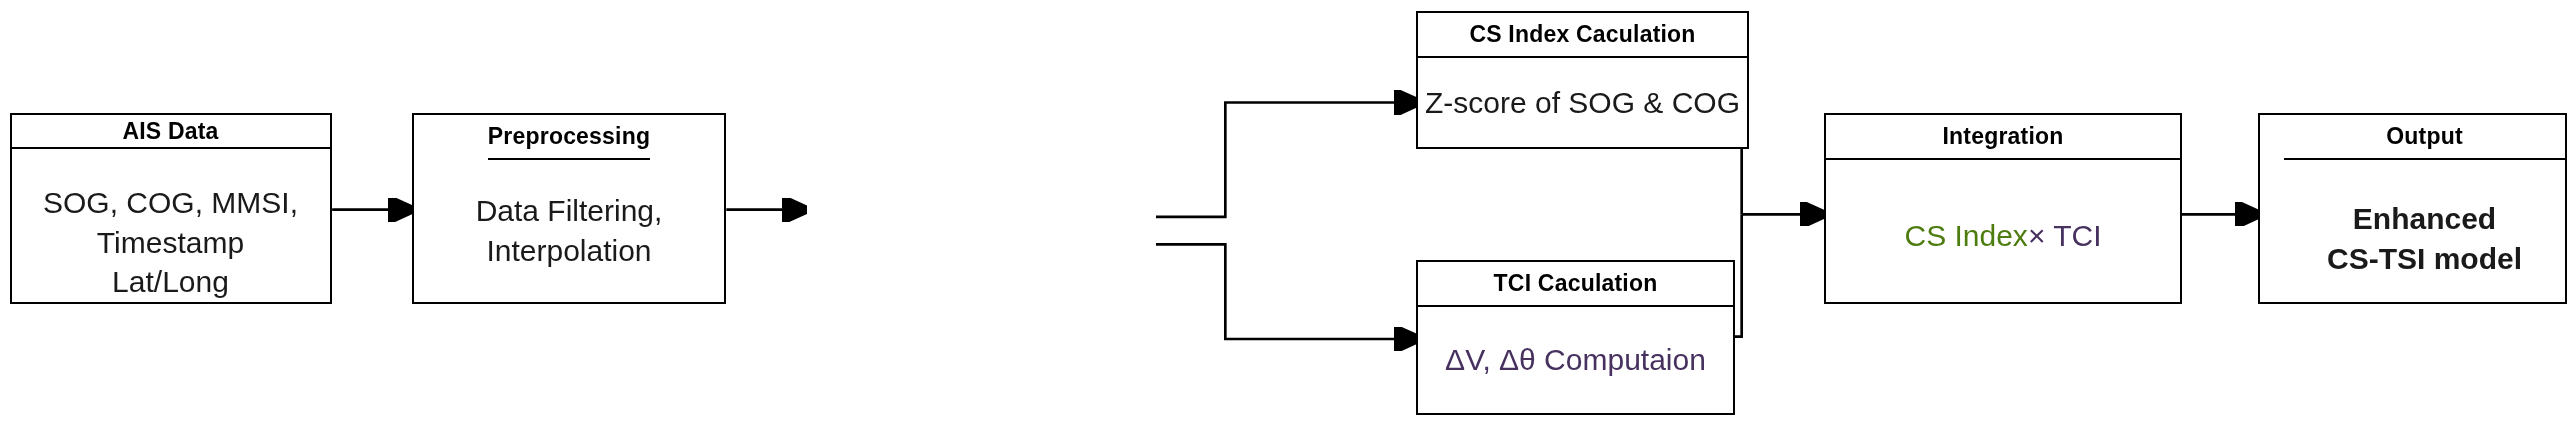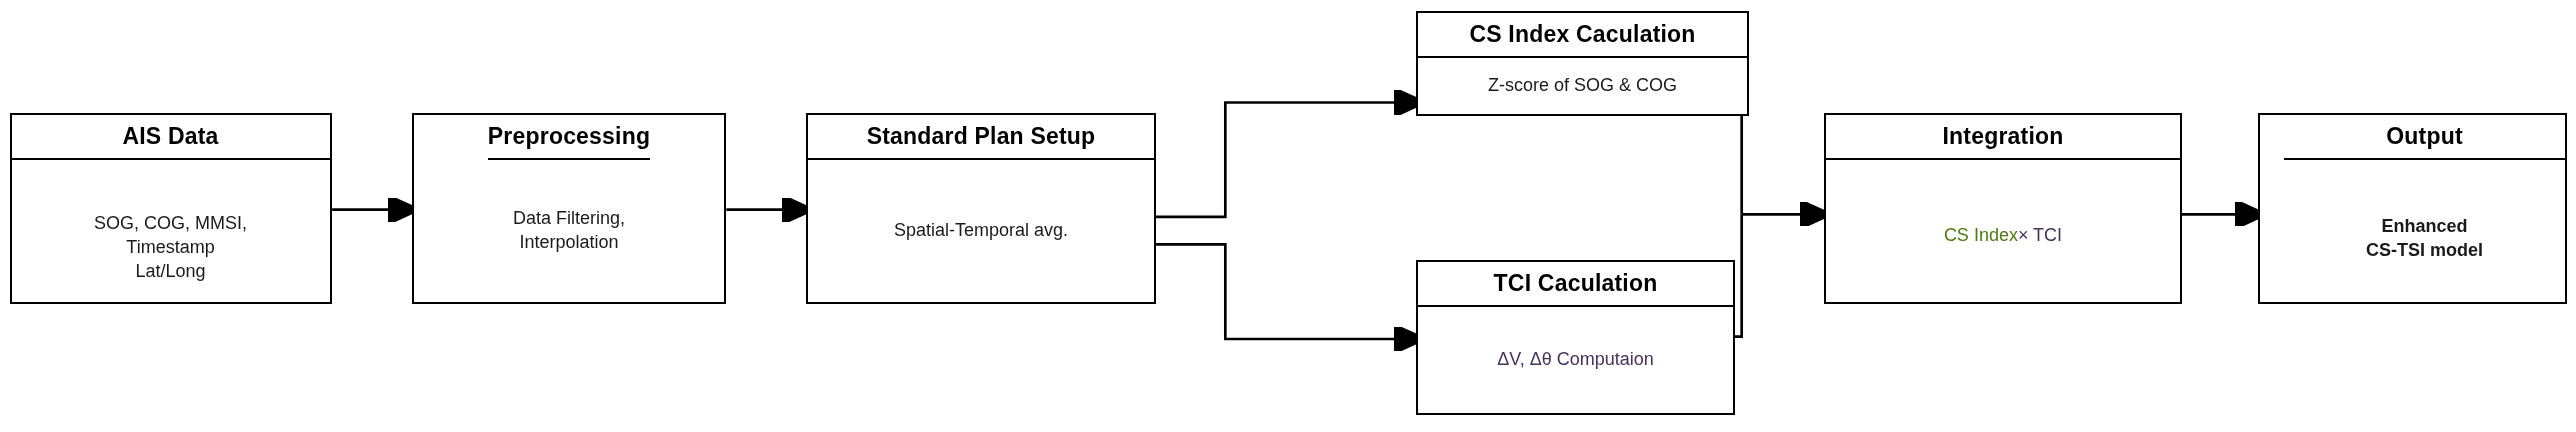--- a/index.html
+++ b/index.html
@@ -36,21 +36,21 @@
     color: #000000;
     letter-spacing: 0.2px;
     white-space: nowrap;
   }
   .node-body {
     flex: 1;
     display: flex;
     align-items: center;
     justify-content: center;
     text-align: center;
-    font-size: 18px;
+    font-size: 30px;
     color: #1a1a1a;
     line-height: 1.32;
     padding: 0 4.7px;
     white-space: pre-line;
   }
   .node-body.bold {
     font-weight: bold;
     margin-top: 15px;
   }
   .node-body.purple {
@@ -119,26 +119,22 @@
 Timestamp
 Lat/Long</div>
   </div>
 
   <div class="node row-node" style="left:412px; width:314px;align-items:center;">
     <div class="node-header">Preprocessing</div>
     <div class="node-body">Data Filtering,
 Interpolation</div>
   </div>
 
-  <div class="node row-node" style="left:806px; width:350px;">
-    <div class="node-header">Standard Plan Setup</div>
-    <div class="node-body">Spatial-Temporal avg.</div>
-  </div>
 
-  <div class="node branch-node" style="left:1416px; top:11px; width:333px; height:105px;">
+  <div class="node branch-node" style="left:1416px; top:11px; width:333px; height:138px;">
     <div class="node-header">CS Index Caculation</div>
     <div class="node-body">Z-score of SOG &amp; COG</div>
   </div>
 
   <div class="node branch-node" style="left:1416px; top:260px; width:319px; height:155px;">
     <div class="node-header">TCI Caculation</div>
     <div class="node-body purple">ΔV, Δθ Computaion</div>
   </div>
 
   <div class="node row-node" style="left:1824px; width:358px;gap:10px;">

